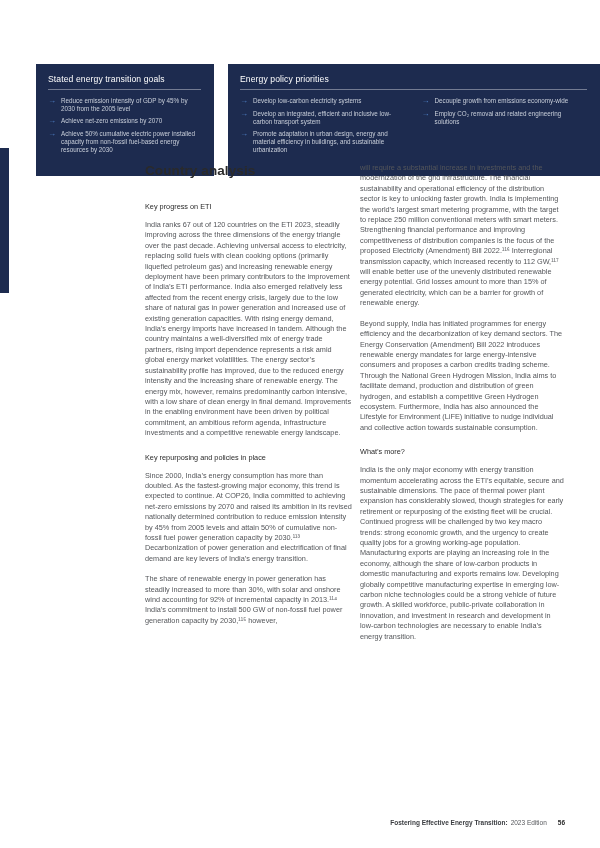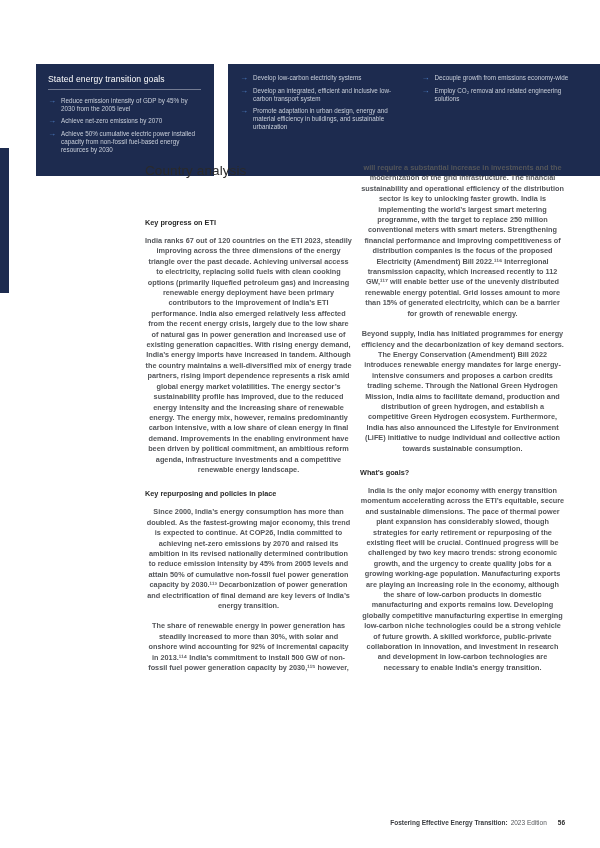--- a/index.html
+++ b/index.html
@@ -22,24 +22,24 @@
   .pri-cols ul { flex:1 1 0; }
 
   
   .edge-tab { position:absolute; left:0; top:148px; width:9px; height:145px; background:#1d2b4f; }
 
   
   .content { position:absolute; left:145px; top:163px; width:420px; display:flex; gap:8px; }
   .col { flex:0 0 auto; }
   .col-left  { width:207px; }
   .col-right { width:205px; }
-  .page-title { font-size:13.5px; font-weight:400; color:#2a2a2a; margin-bottom:40px; letter-spacing:.1px; }
-  .subhead { font-size:7.3px; font-weight:700; color:#2a2a2a; margin-bottom:9px; }
+  .page-title { font-size:13.5px; font-weight:700; color:#2a2a2a; margin-bottom:24px; letter-spacing:.1px; }
+  .subhead { font-size:7.3px; font-weight:400; color:#2a2a2a; margin-bottom:9px; }
   .subhead.mid { margin-top:14px; }
-  .body-p { font-size:7.3px; line-height:10.4px; color:#54565a; margin-bottom:10px; text-align:center;font-weight:bold; }
+  .body-p { font-size:7.3px; line-height:10.4px; color:#54565a; margin-bottom:10px; text-align:left; }
 
   
   .footer { position:absolute; right:35px; bottom:22px; font-size:6.5px; color:#55575b;
             display:flex; align-items:baseline; gap:3px; }
   .footer .f-bold { font-weight:700; color:#3a3c40; }
   .footer .f-page { font-weight:700; color:#2a2a2a; margin-left:8px; }
 </style>
 </head>
 <body>
 
@@ -58,20 +58,21 @@
           <span class="bullet-text">Achieve net-zero emissions by 2070</span>
         </li>
         <li>
           <span class="arrow">→</span>
           <span class="bullet-text">Achieve 50% cumulative electric power installed capacity from non-fossil fuel-based energy resources by 2030</span>
         </li>
       </ul>
     </section>
 
     <section class="panel priorities-panel">
+      <h2 class="panel-title">Energy policy priorities</h2>
       <div class="pri-cols">
         <ul class="bullets">
           <li>
             <span class="arrow">→</span>
             <span class="bullet-text">Develop low-carbon electricity systems</span>
           </li>
           <li>
             <span class="arrow">→</span>
             <span class="bullet-text">Develop an integrated, efficient and inclusive low-carbon transport system</span>
           </li>
@@ -101,21 +102,21 @@
       <h1 class="page-title">Country analysis</h1>
       <h3 class="subhead">Key progress on ETI</h3>
       <p class="body-p">India ranks 67 out of 120 countries on the ETI 2023, steadily improving across the three dimensions of the energy triangle over the past decade. Achieving universal access to electricity, replacing solid fuels with clean cooking options (primarily liquefied petroleum gas) and increasing renewable energy deployment have been primary contributors to the improvement of India’s ETI performance. India also emerged relatively less affected from the recent energy crisis, largely due to the low share of natural gas in power generation and increased use of existing generation capacities. With rising energy demand, India’s energy imports have increased in tandem. Although the country maintains a well-diversified mix of energy trade partners, rising import dependence represents a risk amid global energy market volatilities. The energy sector’s sustainability profile has improved, due to the reduced energy intensity and the increasing share of renewable energy. The energy mix, however, remains predominantly carbon intensive, with a low share of clean energy in final demand. Improvements in the enabling environment have been driven by political commitment, an ambitious reform agenda, infrastructure investments and a competitive renewable energy landscape.</p>
       <h3 class="subhead mid">Key repurposing and policies in place</h3>
       <p class="body-p">Since 2000, India’s energy consumption has more than doubled. As the fastest-growing major economy, this trend is expected to continue. At COP26, India committed to achieving net-zero emissions by 2070 and raised its ambition in its revised nationally determined contribution to reduce emission intensity by 45% from 2005 levels and attain 50% of cumulative non-fossil fuel power generation capacity by 2030.¹¹³ Decarbonization of power generation and electrification of final demand are key levers of India’s energy transition.</p>
       <p class="body-p">The share of renewable energy in power generation has steadily increased to more than 30%, with solar and onshore wind accounting for 92% of incremental capacity in 2013.¹¹⁴ India’s commitment to install 500 GW of non-fossil fuel power generation capacity by 2030,¹¹⁵ however,</p>
     </div>
     <div class="col col-right">
       <p class="body-p">will require a substantial increase in investments and the modernization of the grid infrastructure. The financial sustainability and operational efficiency of the distribution sector is key to unlocking faster growth. India is implementing the world’s largest smart metering programme, with the target to replace 250 million conventional meters with smart meters. Strengthening financial performance and improving competitiveness of distribution companies is the focus of the proposed Electricity (Amendment) Bill 2022.¹¹⁶ Interregional transmission capacity, which increased recently to 112 GW,¹¹⁷ will enable better use of the unevenly distributed renewable energy potential. Grid losses amount to more than 15% of generated electricity, which can be a barrier for growth of renewable energy.</p>
       <p class="body-p">Beyond supply, India has initiated programmes for energy efficiency and the decarbonization of key demand sectors. The Energy Conservation (Amendment) Bill 2022 introduces renewable energy mandates for large energy-intensive consumers and proposes a carbon credits trading scheme. Through the National Green Hydrogen Mission, India aims to facilitate demand, production and distribution of green hydrogen, and establish a competitive Green Hydrogen ecosystem. Furthermore, India has also announced the Lifestyle for Environment (LiFE) initiative to nudge individual and collective action towards sustainable consumption.</p>
-      <h3 class="subhead mid">What’s goals?</h3>
+      <h3 class="subhead mid">What’s more?</h3>
       <p class="body-p">India is the only major economy with energy transition momentum accelerating across the ETI’s equitable, secure and sustainable dimensions. The pace of thermal power plant expansion has considerably slowed, though strategies for early retirement or repurposing of the existing fleet will be crucial. Continued progress will be challenged by two key macro trends: strong economic growth, and the urgency to create quality jobs for a growing working-age population. Manufacturing exports are playing an increasing role in the economy, although the share of low-carbon products in domestic manufacturing and exports remains low. Developing globally competitive manufacturing expertise in emerging low-carbon niche technologies could be a strong vehicle of future growth. A skilled workforce, public-private collaboration in innovation, and investment in research and development in low-carbon technologies are necessary to enable India’s energy transition.</p>
     </div>
   </main>
 
   <footer class="footer">
     <span class="f-bold">Fostering Effective Energy Transition:</span>
     <span>2023 Edition</span>
     <span class="f-page">56</span>
   </footer>
 

